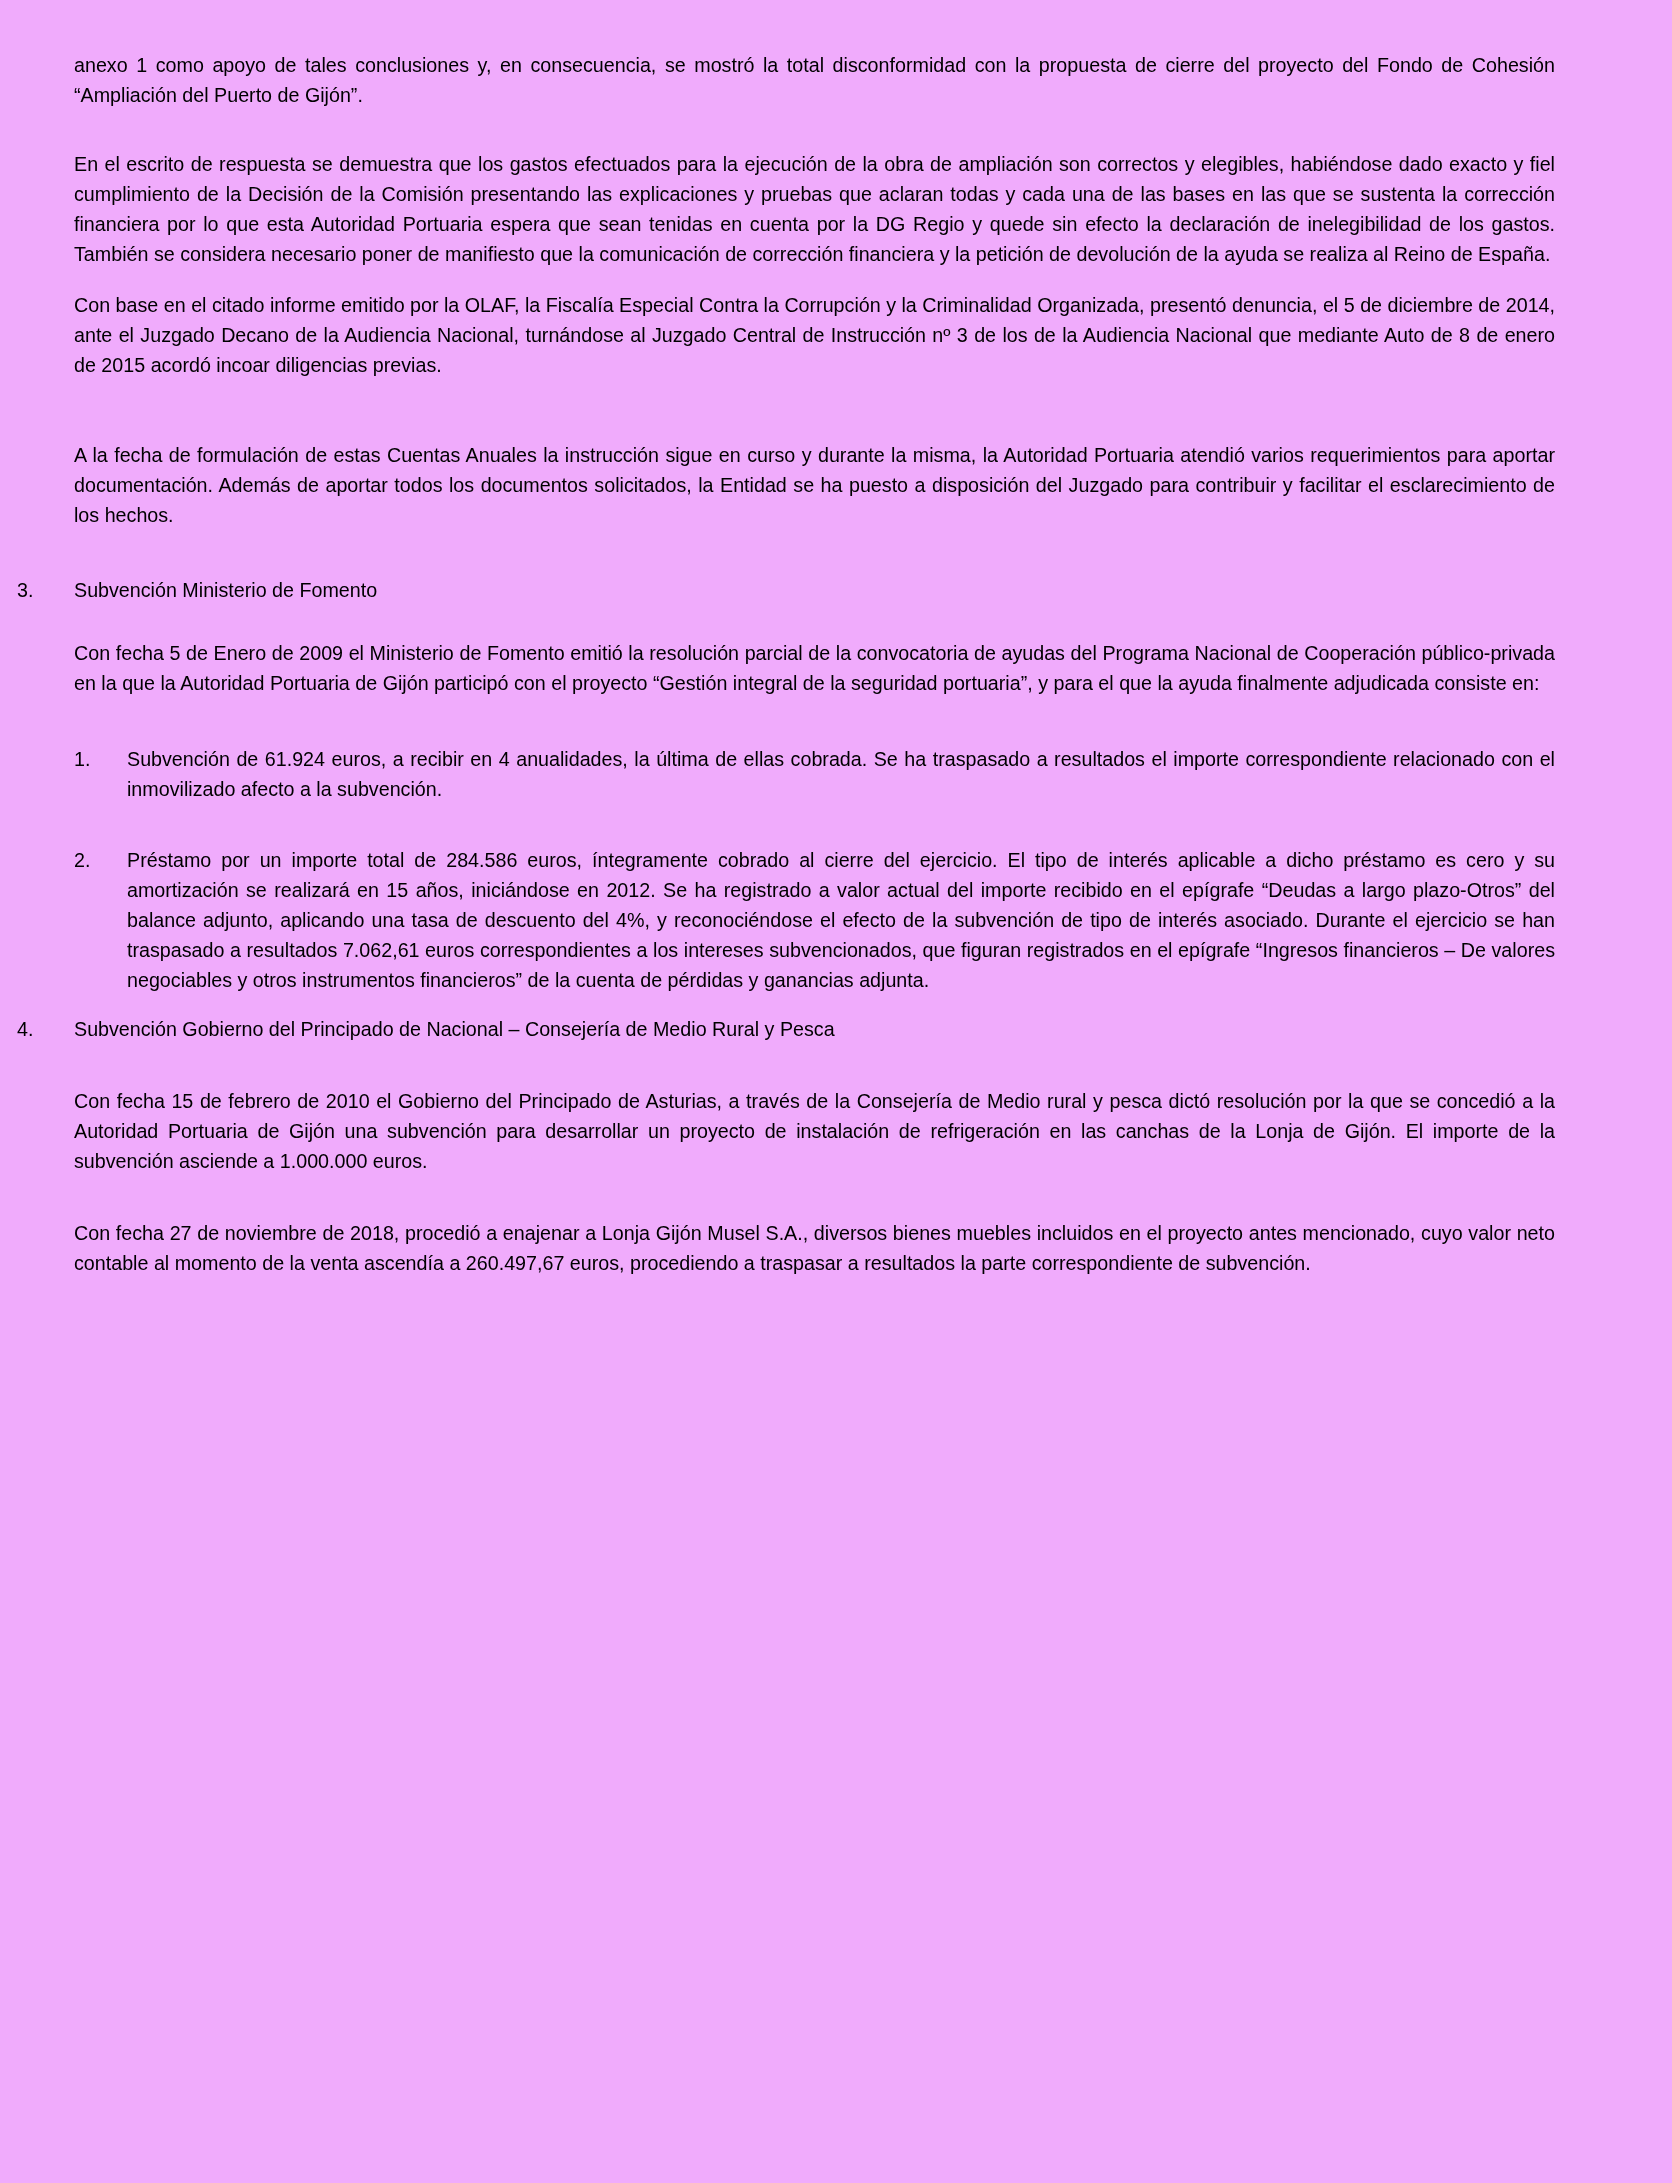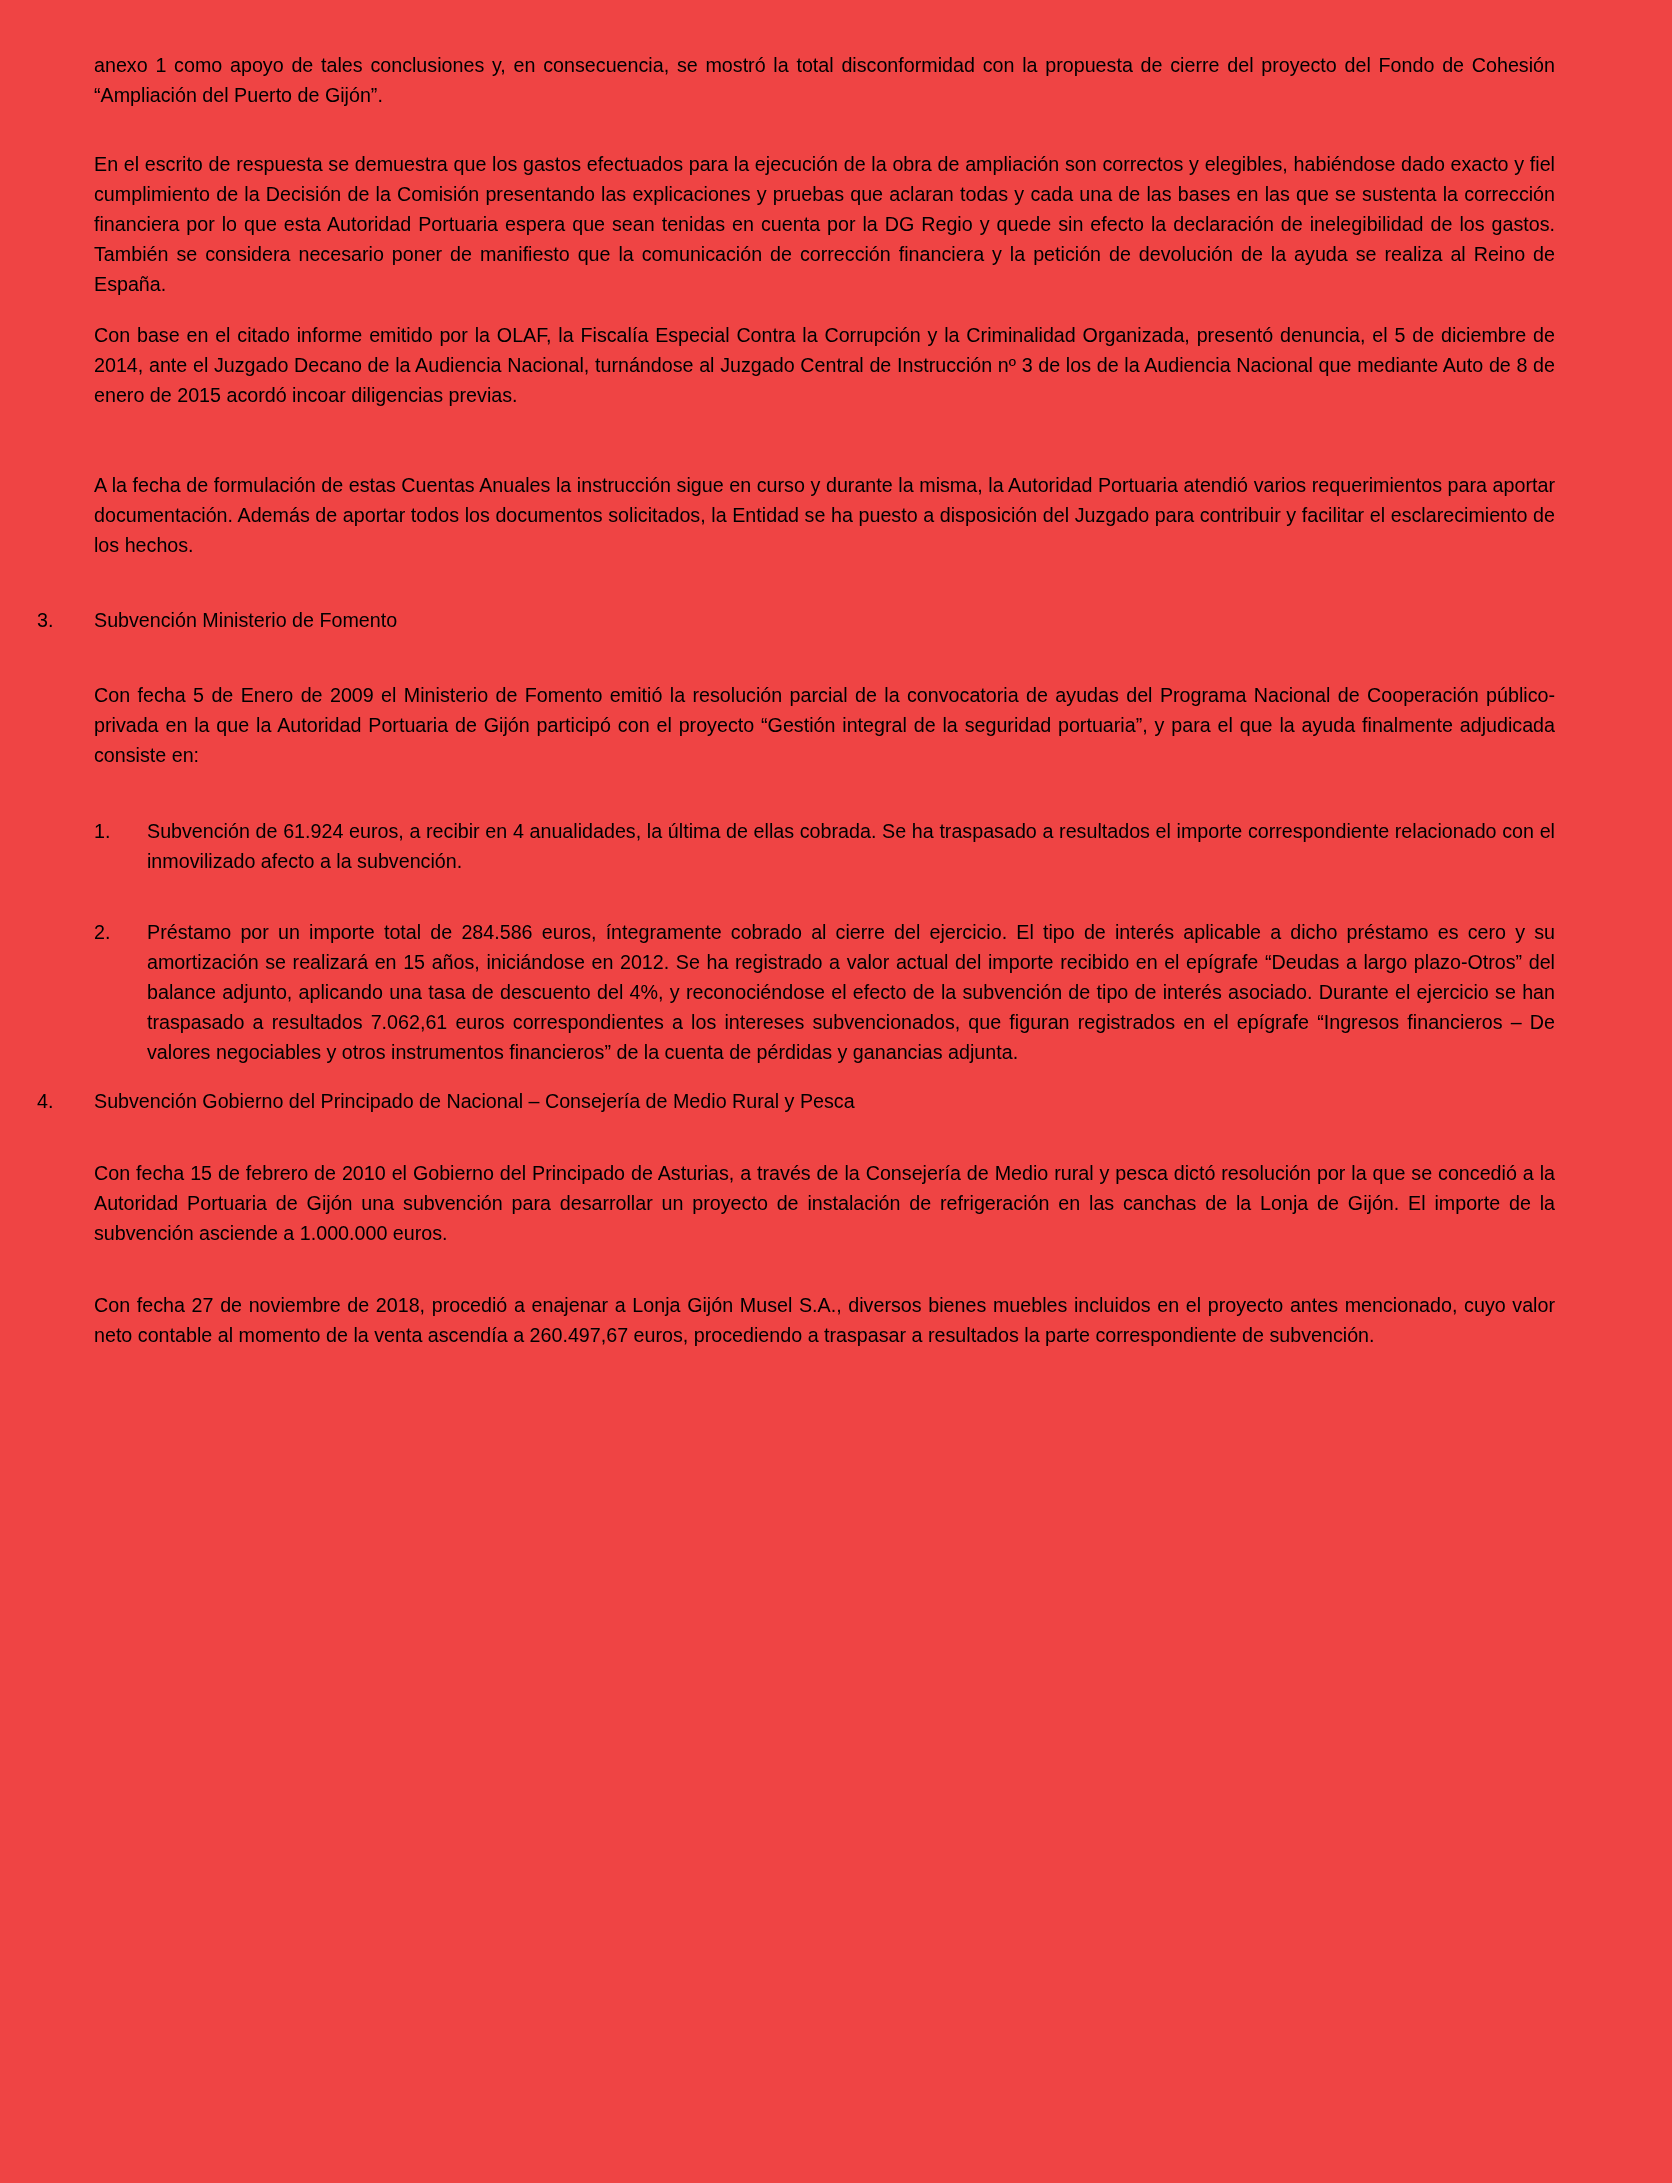--- a/index.html
+++ b/index.html
@@ -5,22 +5,22 @@
   html, body {
     margin: 0;
     padding: 0;
     background: #ffffff;
   }
   .page {
     position: relative;
     width: 1672px;
     height: 2183px;
     box-sizing: border-box;
-    background: #ef4444;
-    padding: 50px 117px 0 94px;
+    background: #f0abfc;
+    padding: 50px 117px 0 74px;
     font-family: "Liberation Sans", sans-serif;
     font-size: 19.7px;
     line-height: 30px;
     color: #000000;
     overflow: hidden;
   }
   .para {
     margin: 0;
     text-align: justify;
   }
@@ -58,21 +58,21 @@
 
   <p class="para" style="margin-top:21px">Con base en el citado informe emitido por la OLAF, la Fiscalía Especial Contra la Corrupción y la Criminalidad Organizada, presentó denuncia, el 5 de diciembre de 2014, ante el Juzgado Decano de la Audiencia Nacional, turnándose al Juzgado Central de Instrucción nº 3 de los de la Audiencia Nacional que mediante Auto de 8 de enero de 2015 acordó incoar diligencias previas.</p>
 
   <p class="para" style="margin-top:60px">A la fecha de formulación de estas Cuentas Anuales la instrucción sigue en curso y durante la misma, la Autoridad Portuaria atendió varios requerimientos para aportar documentación. Además de aportar todos los documentos solicitados, la Entidad se ha puesto a disposición del Juzgado para contribuir y facilitar el esclarecimiento de los hechos.</p>
 
   <div class="heading" style="margin-top:45px">
     <span class="num">3.</span>
     <span class="txt">Subvención Ministerio de Fomento</span>
   </div>
 
-  <p class="para" style="margin-top:45px">Con fecha 5 de Enero de 2009 el Ministerio de Fomento emitió la resolución parcial de la convocatoria de ayudas del Programa Nacional de Cooperación público-privada en la que la Autoridad Portuaria de Gijón participó con el proyecto “Gestión integral de la seguridad portuaria”, y para el que la ayuda finalmente adjudicada consiste en:</p>
+  <p class="para" style="margin-top:33px">Con fecha 5 de Enero de 2009 el Ministerio de Fomento emitió la resolución parcial de la convocatoria de ayudas del Programa Nacional de Cooperación público-privada en la que la Autoridad Portuaria de Gijón participó con el proyecto “Gestión integral de la seguridad portuaria”, y para el que la ayuda finalmente adjudicada consiste en:</p>
 
   <div class="list-item" style="margin-top:46px">
     <span class="num">1.</span>
     <span class="txt">Subvención de 61.924 euros, a recibir en 4 anualidades, la última de ellas cobrada. Se ha traspasado a resultados el importe correspondiente relacionado con el inmovilizado afecto a la subvención.</span>
   </div>
 
   <div class="list-item" style="margin-top:41px">
     <span class="num">2.</span>
     <span class="txt">Préstamo por un importe total de 284.586 euros, íntegramente cobrado al cierre del ejercicio. El tipo de interés aplicable a dicho préstamo es cero y su amortización se realizará en 15 años, iniciándose en 2012. Se ha registrado a valor actual del importe recibido en el epígrafe “Deudas a largo plazo-Otros” del balance adjunto, aplicando una tasa de descuento del 4%, y reconociéndose el efecto de la subvención de tipo de interés asociado. Durante el ejercicio se han traspasado a resultados 7.062,61 euros correspondientes a los intereses subvencionados, que figuran registrados en el epígrafe “Ingresos financieros – De valores negociables y otros instrumentos financieros” de la cuenta de pérdidas y ganancias adjunta.</span>
   </div>

